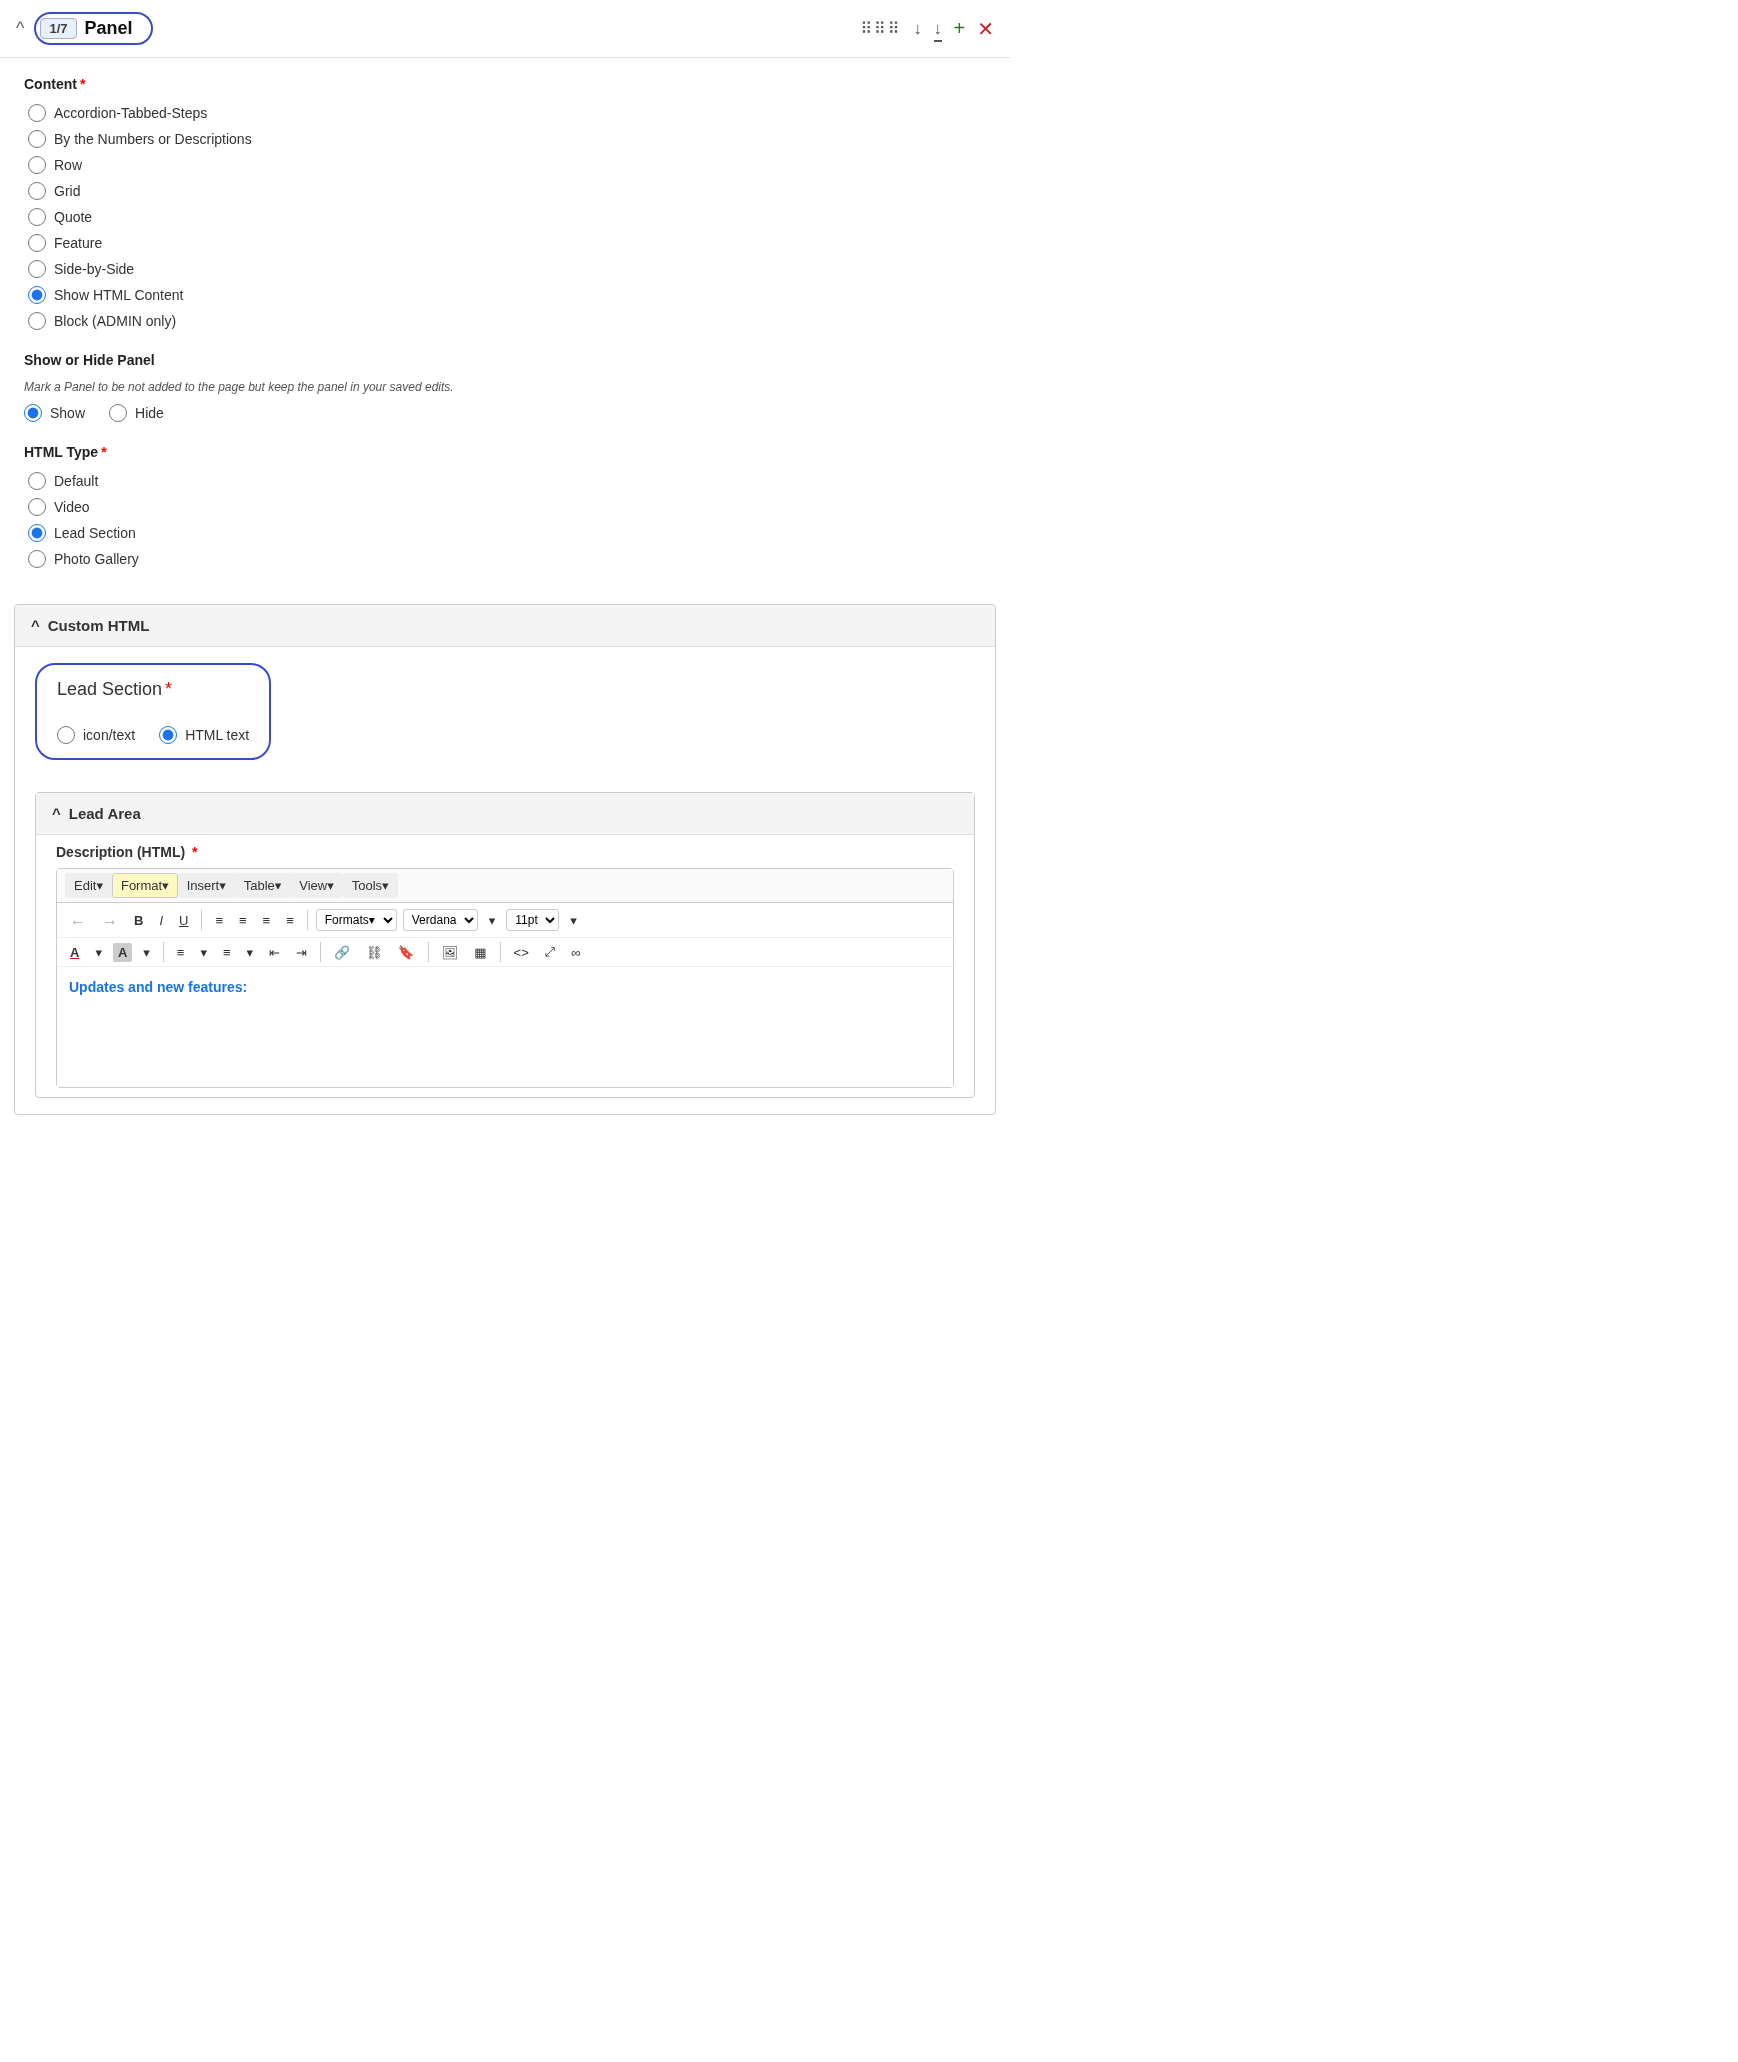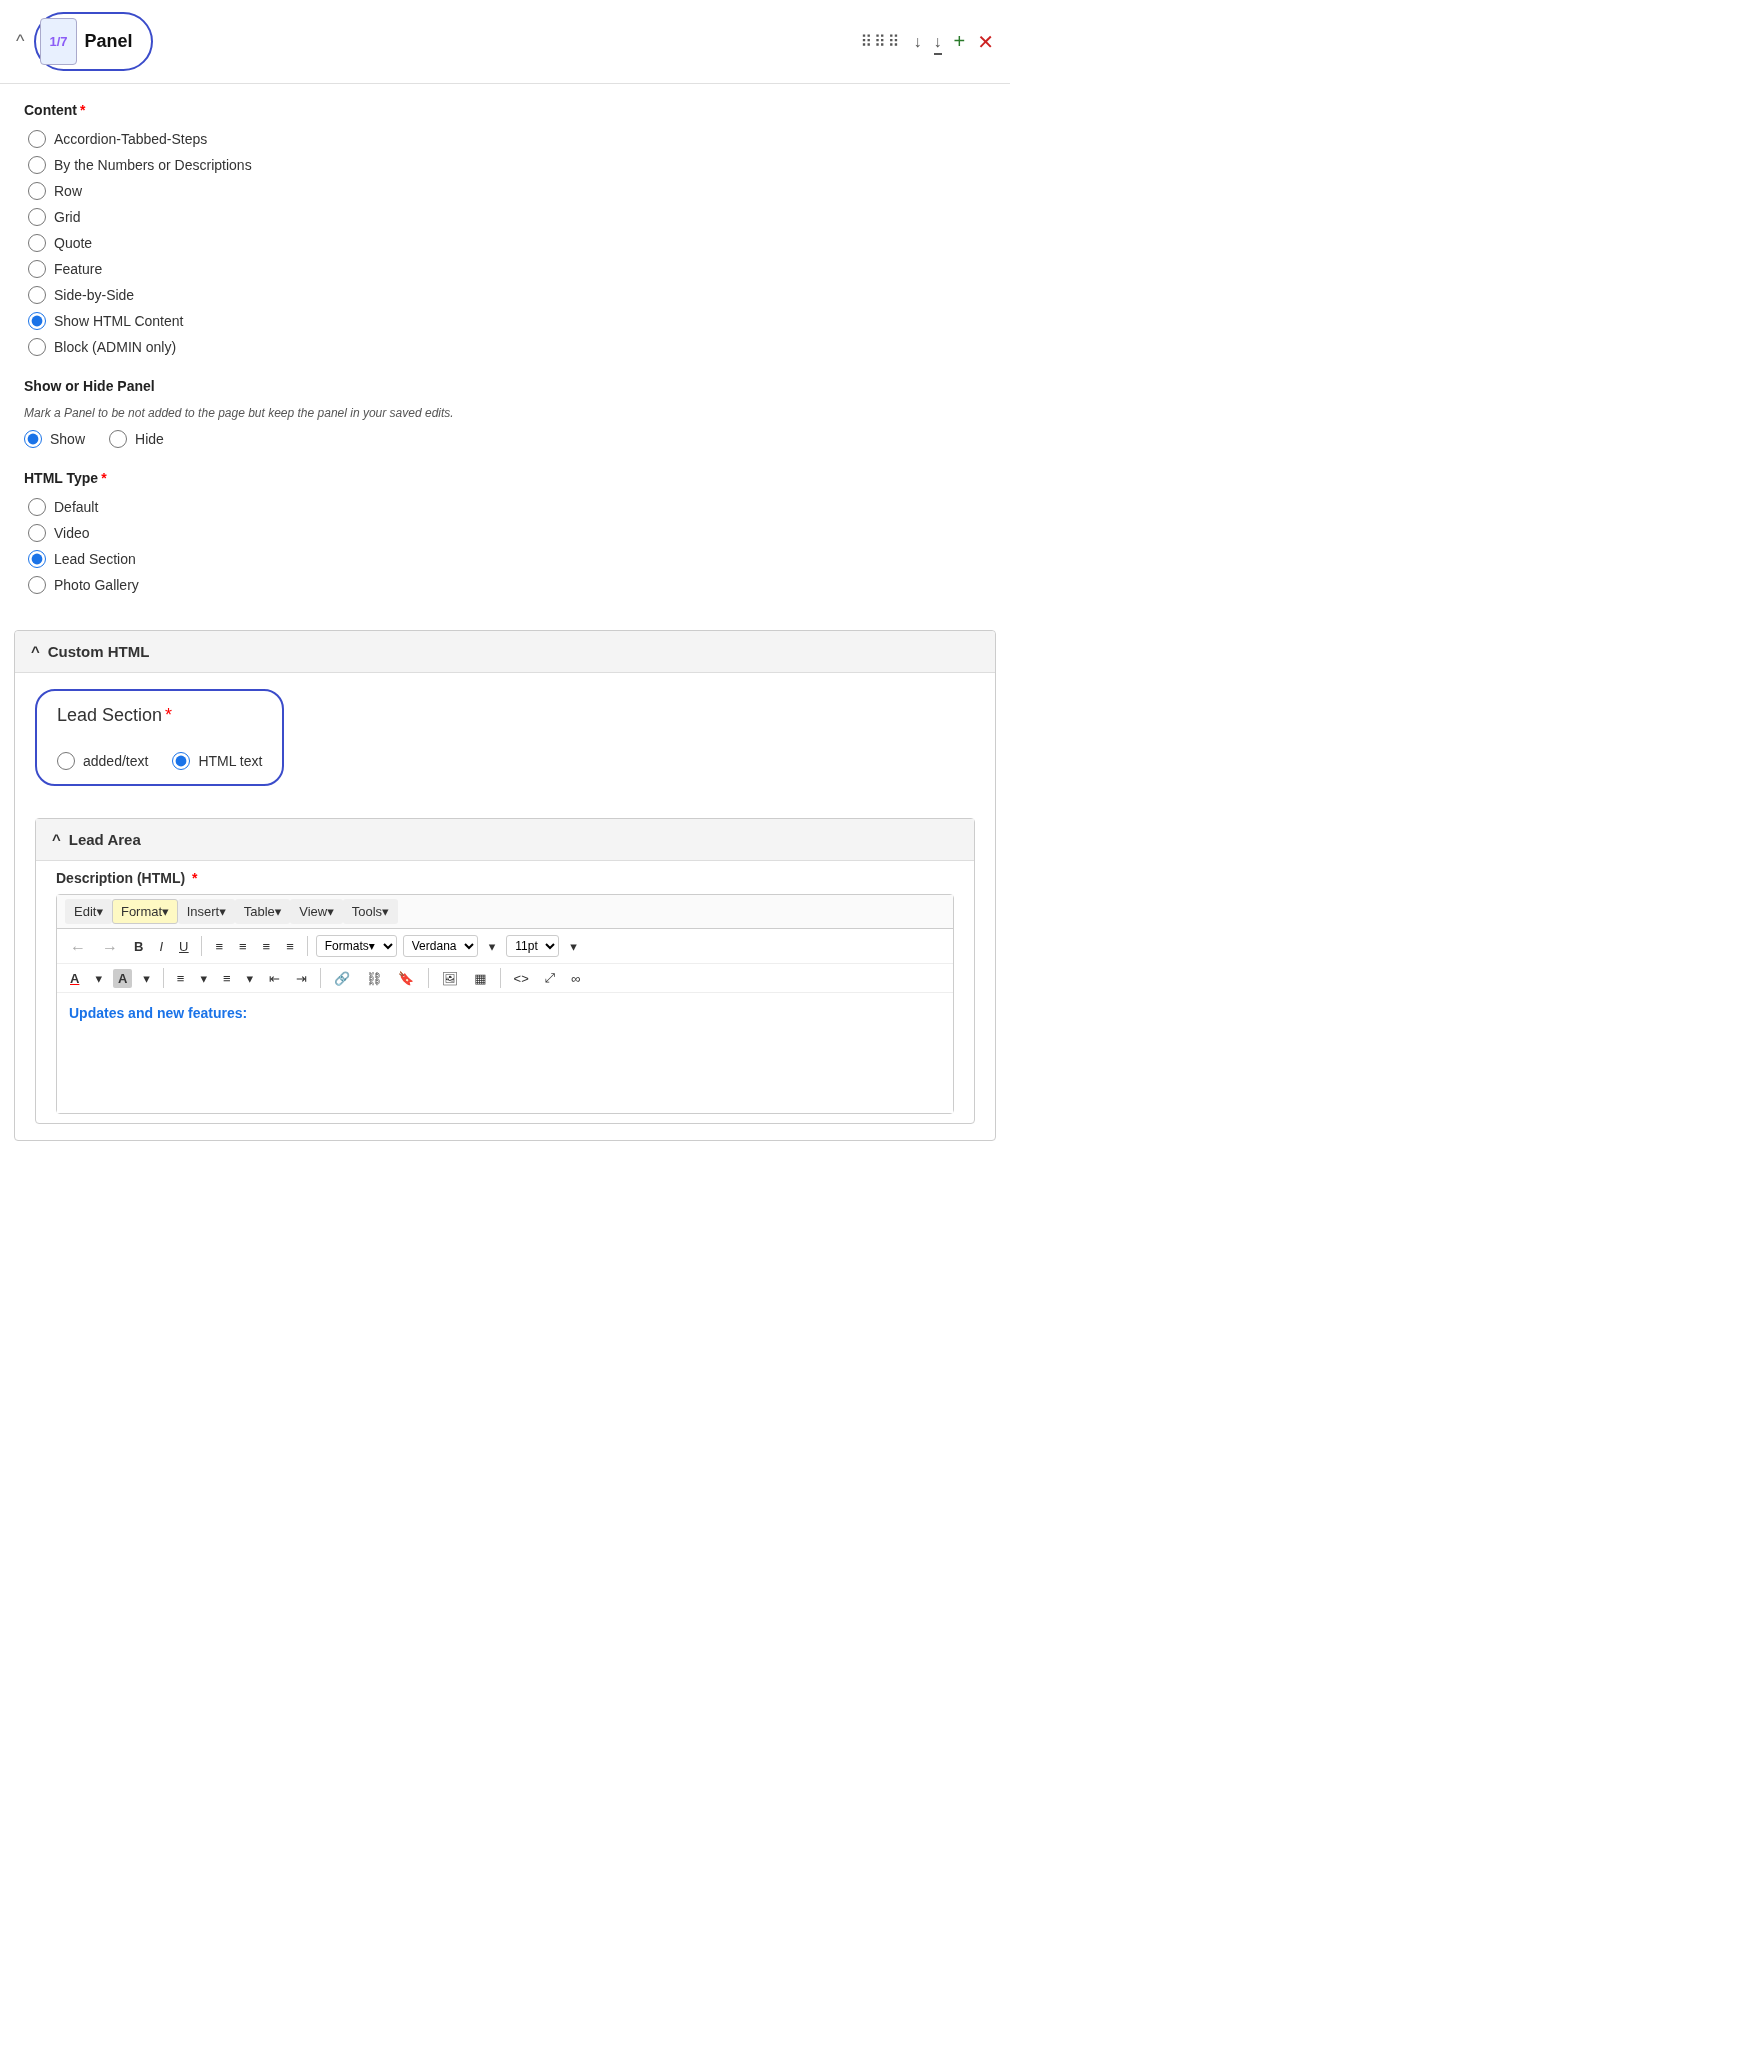--- a/index.html
+++ b/index.html
@@ -33,23 +33,23 @@
       color: #666;
       cursor: pointer;
       background: none;
       border: none;
     }
 
     .panel-counter {
       background: #e8f0fe;
       border: 1px solid #aac;
       border-radius: 4px;
-      padding: 15px 8px;
+      padding: 2px 8px;
       font-size: 13px;
-      color: #8b5cf6;
+      color: #404040;
     }
 
     .panel-title {
       font-size: 18px;
       font-weight: bold;
       color: #111;
       border: 2.5px solid #3b4cca;
       border-radius: 30px;
       padding: 4px 18px 4px 4px;
       display: inline-flex;
@@ -412,21 +412,21 @@
   <div class="accordion-content">
 
     <div style="margin-bottom: 16px;">
       <div class="lead-section-box">
         <div class="lead-section-label">
           <span>Lead Section</span><span class="required">*</span>
         </div>
         <div class="radio-inline">
           <label class="radio-item">
             <input type="radio" name="leadsection" style="">
-            <span>added/text</span>
+            <span>icon/text</span>
           </label>
           <label class="radio-item">
             <input type="radio" name="leadsection" checked="" style="">
             <span>HTML text</span>
           </label>
         </div>
       </div>
     </div>
 
     <div class="lead-area-accordion">

